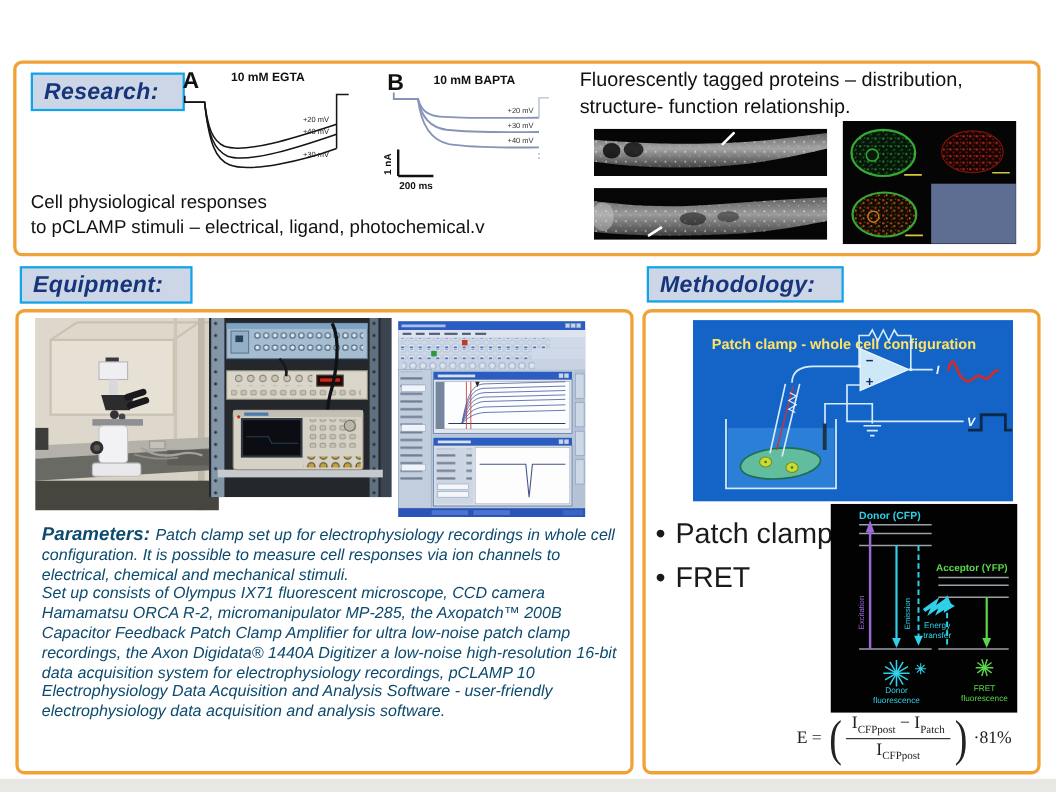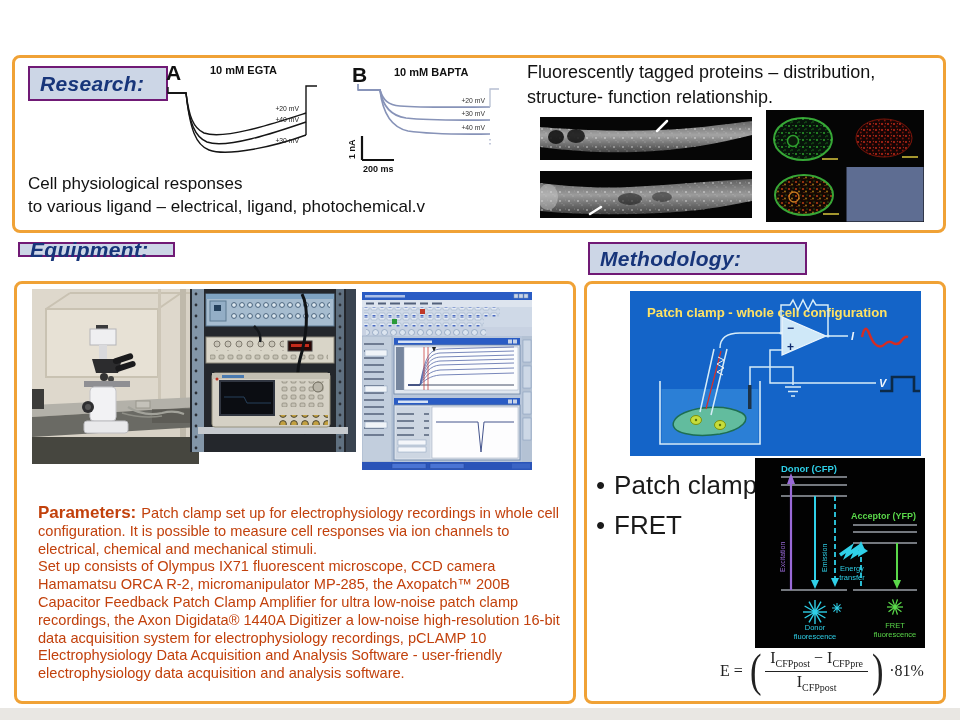--- a/index.html
+++ b/index.html
@@ -2,31 +2,31 @@
 <html><head>
 <meta charset="utf-8">
 <style>
   html,body{margin:0;padding:0;background:#fff;}
   .slide{position:relative;width:960px;height:720px;background:#ffffff;overflow:hidden;
          font-family:"Liberation Sans",sans-serif;color:#1a1a1a;}
   .panel{position:absolute;border:3px solid #f0a236;border-radius:8px;background:#ffffff;}
   .panel-research{left:12px;top:55px;width:928px;height:172px;}
   .panel-equipment{left:14px;top:281px;width:556px;height:417px;}
   .panel-methodology{left:584px;top:281px;width:356px;height:417px;}
-  .section-label{position:absolute;background:#ccd6e6;border:2px solid #701a75;
+  .section-label{position:absolute;background:#ccd6e6;border:2px solid #0ea5e9;
                  color:#17357a;font-weight:bold;font-style:italic;
                  display:flex;align-items:center;padding-left:10px;box-sizing:border-box;
                  font-size:21px;letter-spacing:.3px;}
   .label-research{left:28px;top:66px;width:140px;height:35px;}
-  .label-equipment{left:18px;top:242px;width:157px;height:15px;}
-  .label-methodology{left:588px;top:242px;width:219px;height:33px;}
+  .label-equipment{left:18px;top:242px;width:157px;height:34px;}
+  .label-methodology{left:588px;top:242px;width:179px;height:33px;}
   .abs{position:absolute;}
   .fluor-caption{left:527px;top:60px;width:404px;font-size:18px;line-height:25px;color:#111;}
   .main-caption{left:28px;top:172px;width:510px;font-size:17px;line-height:23px;color:#111;}
-  .params{left:38px;top:504px;width:524px;font-size:14.6px;line-height:17.8px;color:#c2410c;}
+  .params{left:38px;top:477px;width:524px;font-size:14.6px;line-height:17.8px;color:#0c4a6e;font-style:italic;}
   .params-head{font-weight:bold;font-size:17px;margin-right:5px;}
   .bullet-item{position:absolute;font-size:26px;color:#1a1a1a;white-space:nowrap;}
   .bullet-item .bchar{margin-right:9px;}
   .bullet-1{left:596px;top:470px;}
   .bullet-2{left:596px;top:510px;}
   .equation{left:698px;top:642px;width:248px;height:58px;display:flex;align-items:center;
             justify-content:center;font-family:"Liberation Serif",serif;font-size:16px;color:#222;}
   .equation sub{font-size:10px;}
   .eq-paren{font-size:46px;font-weight:300;line-height:1;margin:0 1px;transform:scaleX(.75);}
   .eq-frac{display:inline-flex;flex-direction:column;align-items:center;margin:0 1px;}
@@ -162,21 +162,21 @@
       <circle cx="28" cy="87" r="5" fill="none" stroke="#c87a20" stroke-width="1.3"></circle>
     </g>
     <rect x="80.5" y="57" width="77" height="54.5" fill="#5e6d92"></rect>
     <g stroke="#d8c63c" stroke-width="1.5">
       <path d="M56,49 H72 M136,47 H152 M57,104 H73"></path>
     </g>
   </svg>
 
   <div class="abs main-caption">
     <div>Cell physiological responses</div>
-    <div>to various ligand – electrical, ligand, photochemical.v</div>
+    <div>to pCLAMP stimuli – electrical, ligand, photochemical.v</div>
   </div>
 
   <div class="section-label label-equipment">
     <span>Equipment:</span>
   </div>
   <div class="panel panel-equipment"></div>
 
   <svg class="abs" style="left:32px;top:289px;" width="167" height="175" viewBox="0 0 167 175">
     <rect width="167" height="175" fill="#d8d2c6"></rect>
     <rect x="0" y="0" width="150" height="118" fill="#ded8cc"></rect>
@@ -476,21 +476,21 @@
     <text x="60" y="181" font-size="7.5" fill="#2fd0e8" text-anchor="middle">fluorescence</text>
     <text x="140" y="170" font-size="7.5" fill="#5ad84a" text-anchor="middle">FRET</text>
     <text x="140" y="179" font-size="7.5" fill="#5ad84a" text-anchor="middle">fluorescence</text>
   </svg>
 
   <div class="abs equation">
     <span class="eq-lhs">E</span>
     <span class="eq-eqs">=</span>
     <span class="eq-paren">(</span>
     <span class="eq-frac">
-      <span class="eq-num"><span>I</span><sub>CFPpost</sub> <span>−</span> <span>I</span><sub>CFPpre</sub></span>
+      <span class="eq-num"><span>I</span><sub>CFPpost</sub> <span>−</span> <span>I</span><sub>Patch</sub></span>
       <span class="eq-den"><span>I</span><sub>CFPpost</sub></span>
     </span>
     <span class="eq-paren">)</span>
     <span class="eq-mult">·81%</span>
   </div>
 
   <div class="abs bottom-strip"></div>
 </div>
 
 </body></html>

